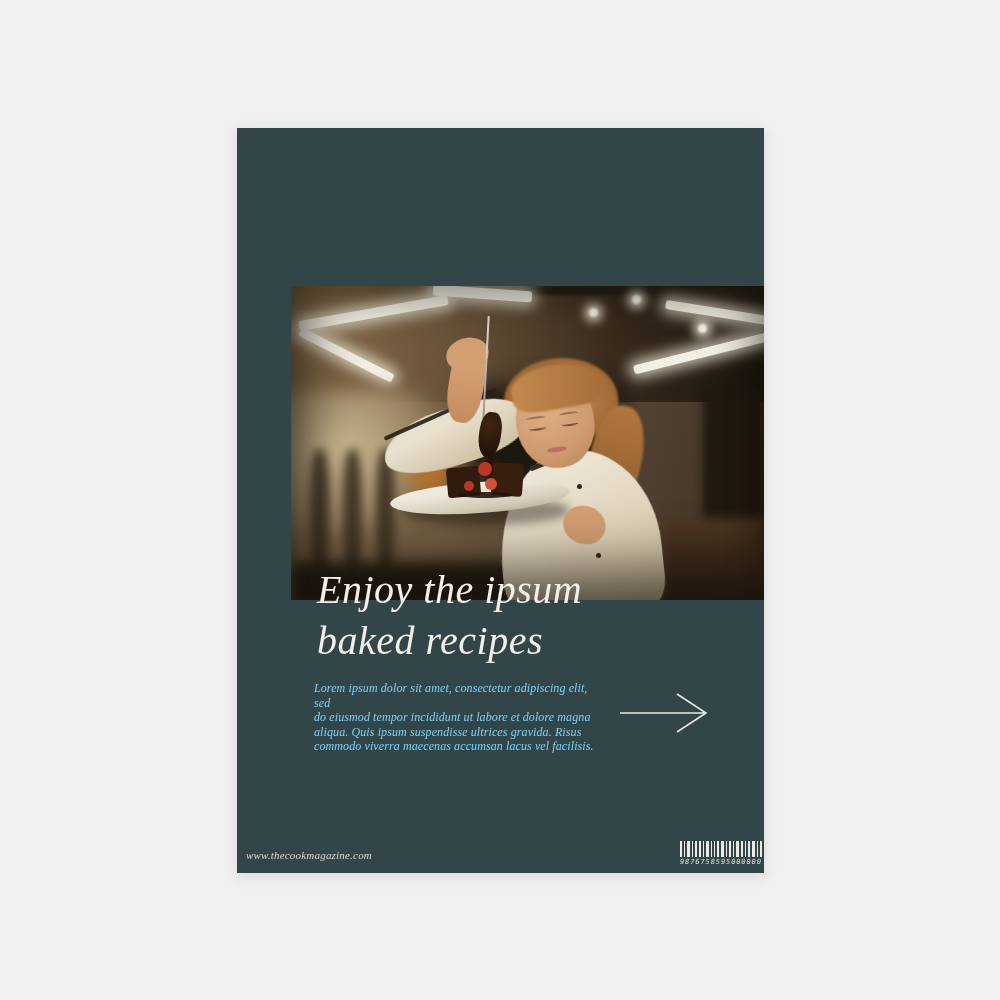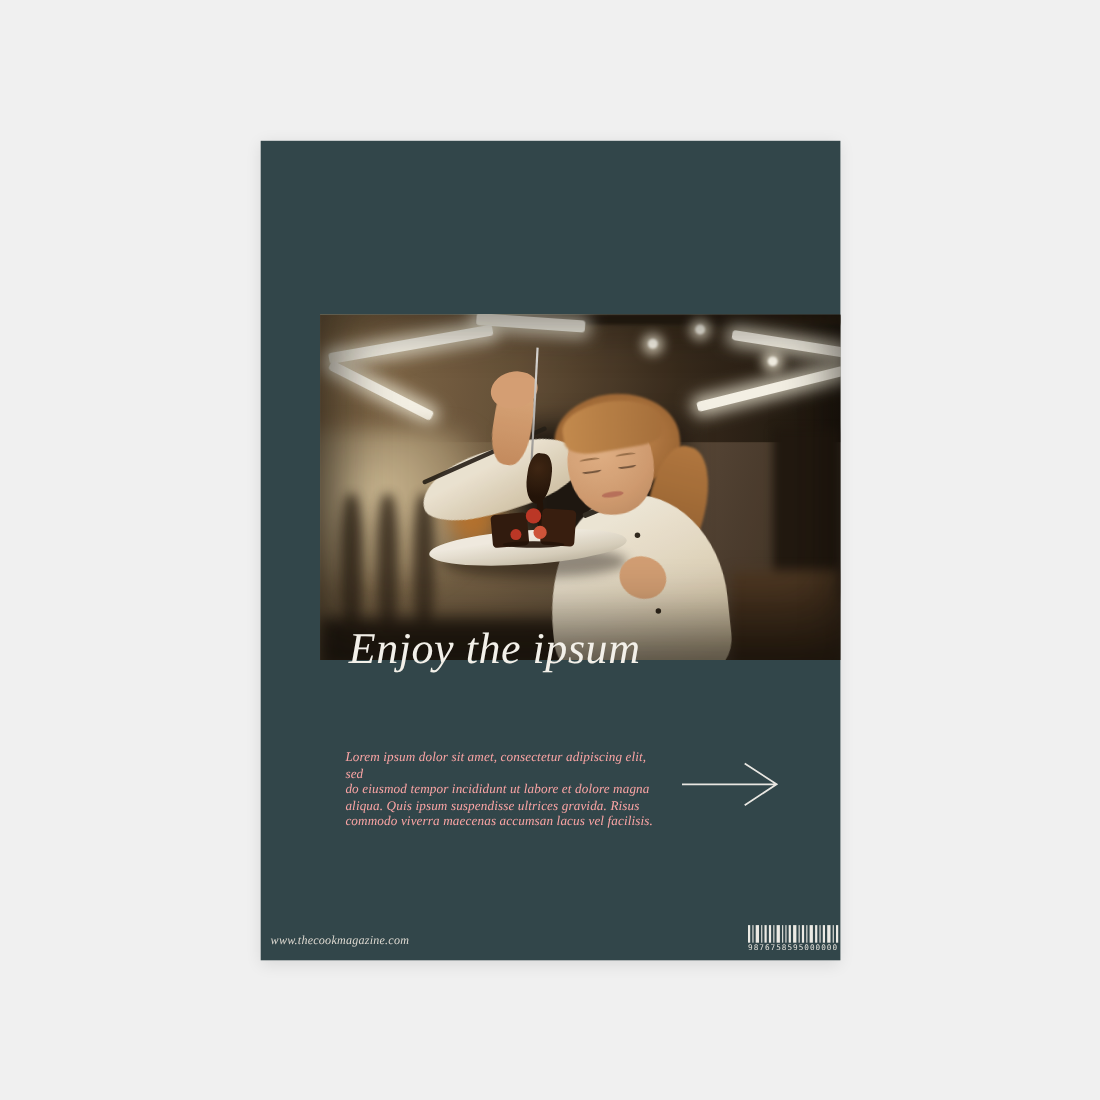--- a/index.html
+++ b/index.html
@@ -133,37 +133,37 @@
   
   .headline{
     position:absolute;left:80px;top:436px;
     font-style:italic;font-size:40px;line-height:51px;
     color:var(--poster_text);letter-spacing:0.5px;
   }
   .headline span{display:block;}
   .body-text{
     position:absolute;left:77px;top:553px;width:290px;
     font-style:italic;font-size:12px;line-height:14.6px;
-    color:#fca5a5;white-space:pre-line;letter-spacing:0.1px;
+    color:#7dd3fc;white-space:pre-line;letter-spacing:0.1px;
   }
 
   
   .arrow{position:absolute;left:380px;top:558px;width:95px;height:52px;}
 
   
   .site{
     position:absolute;left:9px;top:721px;
     font-style:italic;font-size:11px;color:#ddd9d1;letter-spacing:0.2px;
   }
   .barcode{position:absolute;left:443px;top:713px;width:82px;}
   .bc-bars{display:flex;gap:2px;height:16px;align-items:stretch;}
   .bc-bar{background:#eceae4;height:100%;}
   .bc-digits{
     margin-top:1px;font-family:"DejaVu Sans Mono",monospace;
-    font-size:7px;letter-spacing:0.9px;color:#e3e1da;white-space:nowrap;
+    font-size:7px;letter-spacing:0.9px;color:#e3e1da;white-space:nowrap;font-style:italic;
   }
 </style>
 </head>
 <body>
 
 <div class="stage">
   <div class="poster">
 
 
     <div class="photo">
@@ -219,20 +219,21 @@
       <div class="berry be2"></div>
       <div class="berry be3"></div>
       <div class="sauce"></div>
       <div class="plate-hand"></div>
       <div class="photo-tone"></div>
       <div class="photo-vignette"></div>
     </div>
 
     <div class="headline">
       <span>Enjoy the ipsum</span>
+      <span>baked recipes</span>
     </div>
 
     <div class="body-text">Lorem ipsum dolor sit amet, consectetur adipiscing elit, sed
 do eiusmod tempor incididunt ut labore et dolore magna
 aliqua. Quis ipsum suspendisse ultrices gravida. Risus
 commodo viverra maecenas accumsan lacus vel facilisis.</div>
 
     <svg class="arrow" viewBox="0 0 95 52">
       <path d="M3 27 H89 M60 8 L89 27 L60 46" fill="none" stroke="#e9e7e2" stroke-width="1.6"></path>
     </svg>

